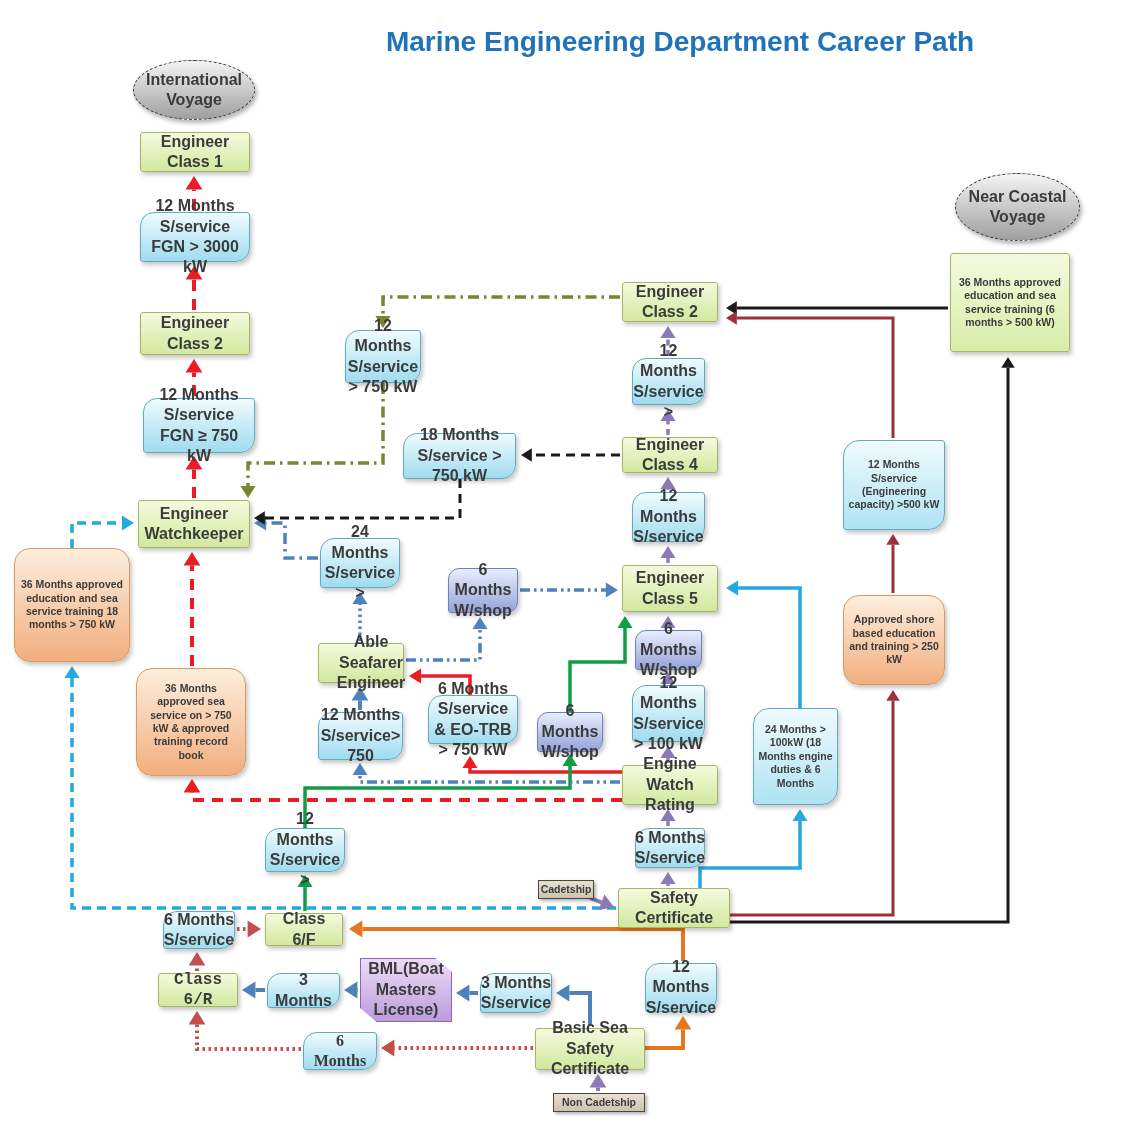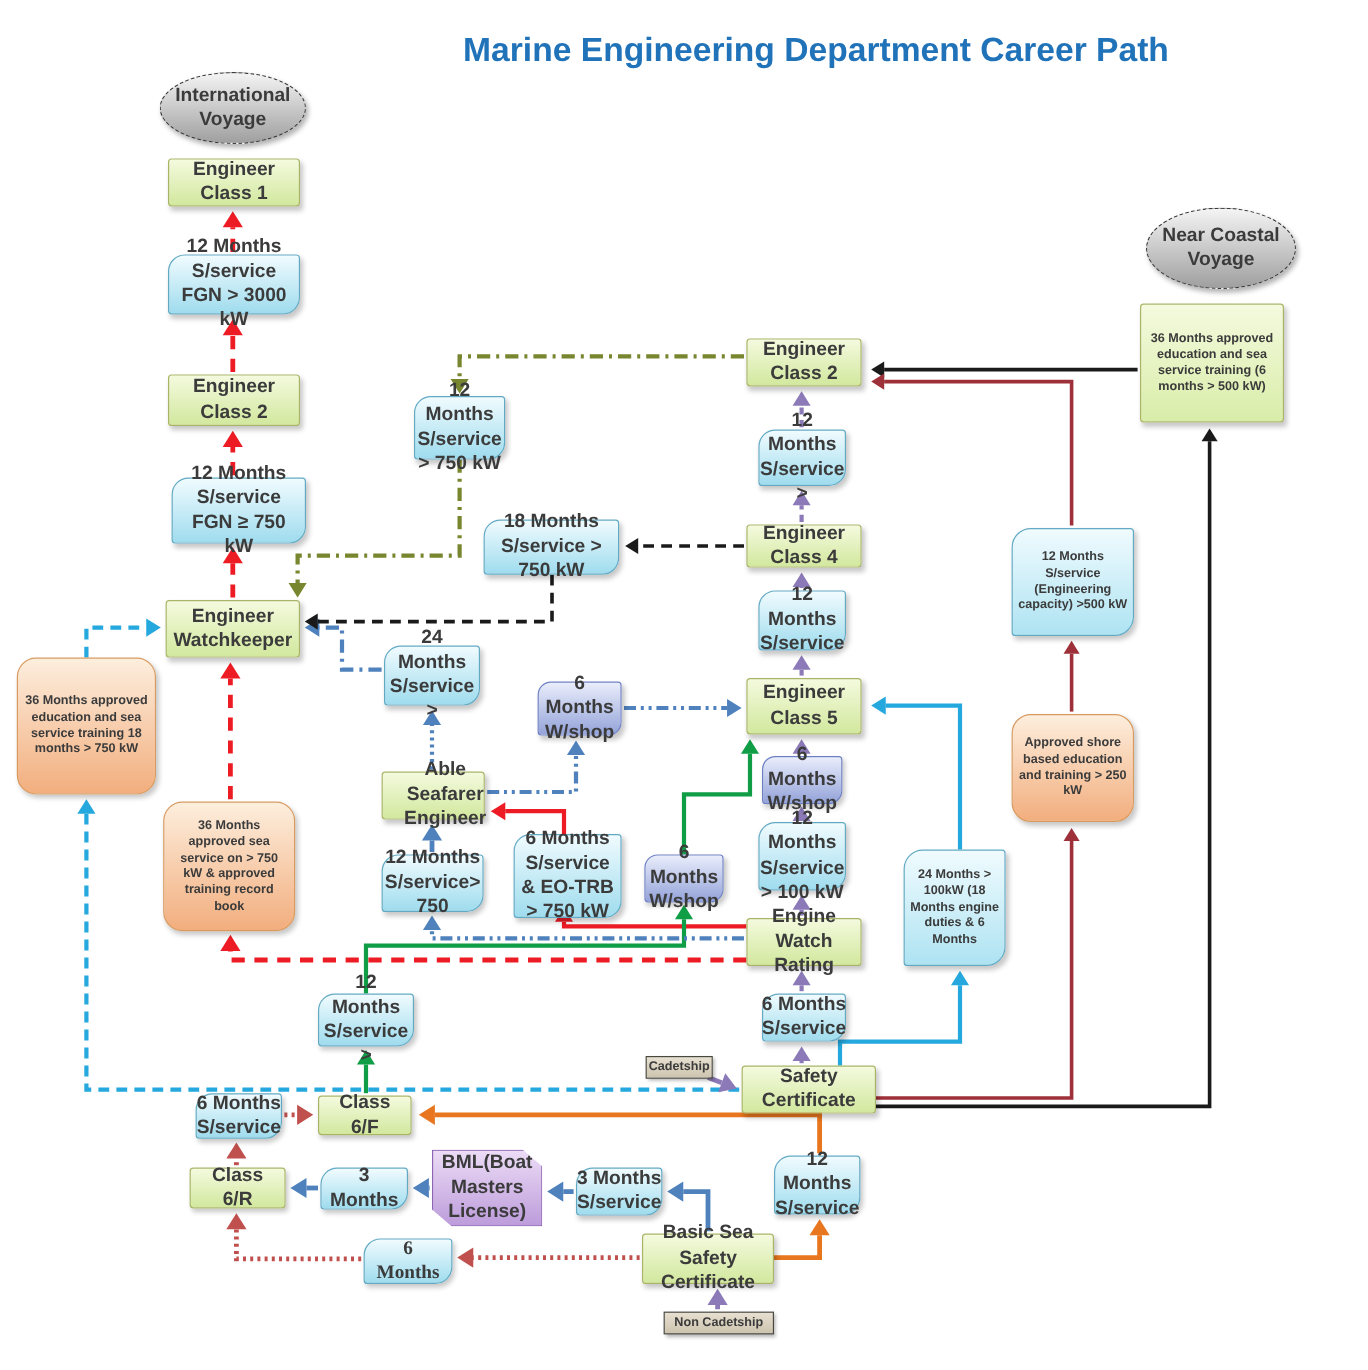--- a/index.html
+++ b/index.html
@@ -206,21 +206,21 @@
       </div>
       <div class="node purpleblue" style="left: 448px; top: 568px; width: 70px; height: 45px;">
         <span>6 Months W/shop</span>
       </div>
       <div class="node green" style="left: 318px; top: 643px; width: 86px; height: 40px; padding-left: 24px;">
         <span>Able Seafarer Engineer</span>
       </div>
       <div class="node blue" style="left: 318px; top: 712px; width: 85px; height: 48px;">
         <span>12 Months S/service&gt; 750</span>
       </div>
-      <div class="node blue" style="left: 428px; top: 695px; width: 90px; height: 70px;">
+      <div class="node blue" style="left: 428px; top: 695px; width: 90px; height: 49px;">
         <span>6 Months S/service &amp; EO-TRB &gt; 750 kW</span>
       </div>
       <div class="node purpleblue" style="left: 537px; top: 712px; width: 66px; height: 40px;">
         <span>6 Months W/shop</span>
       </div>
       <div class="node green" style="left: 622px; top: 282px; width: 96px; height: 40px;">
         <span>Engineer Class 2</span>
       </div>
       <div class="node blue" style="left: 632px; top: 358px; width: 73px; height: 47px;">
         <span>12 Months S/service &gt;</span>
@@ -266,21 +266,21 @@
       </div>
       <div class="node blue" style="left: 163px; top: 911px; width: 72px; height: 38px;">
         <span>6 Months S/service</span>
       </div>
       <div class="node green" style="left: 265px; top: 913px; width: 78px; height: 33px;">
         <span>Class 6/F</span>
       </div>
       <div class="node blue" style="left: 265px; top: 828px; width: 80px; height: 44px;">
         <span>12 Months S/service &gt;</span>
       </div>
-      <div class="node green" style="left: 158px; top: 973px; width: 80px; height: 34px;">
+      <div class="node green" style="left: 158px; top: 973px; width: 80px; height: 34px; font-family: Liberation Mono, monospace;">
         <span>Class 6/R</span>
       </div>
       <div class="node blue" style="left: 267px; top: 973px; width: 73px; height: 35px;">
         <span>3 Months</span>
       </div>
       <div class="node bml" style="left: 360px; top: 958px; width: 92px; height: 64px;">
         <span>BML(Boat Masters License)</span>
       </div>
       <div class="node blue" style="left: 480px; top: 973px; width: 72px; height: 40px;">
         <span>3 Months S/service</span>

